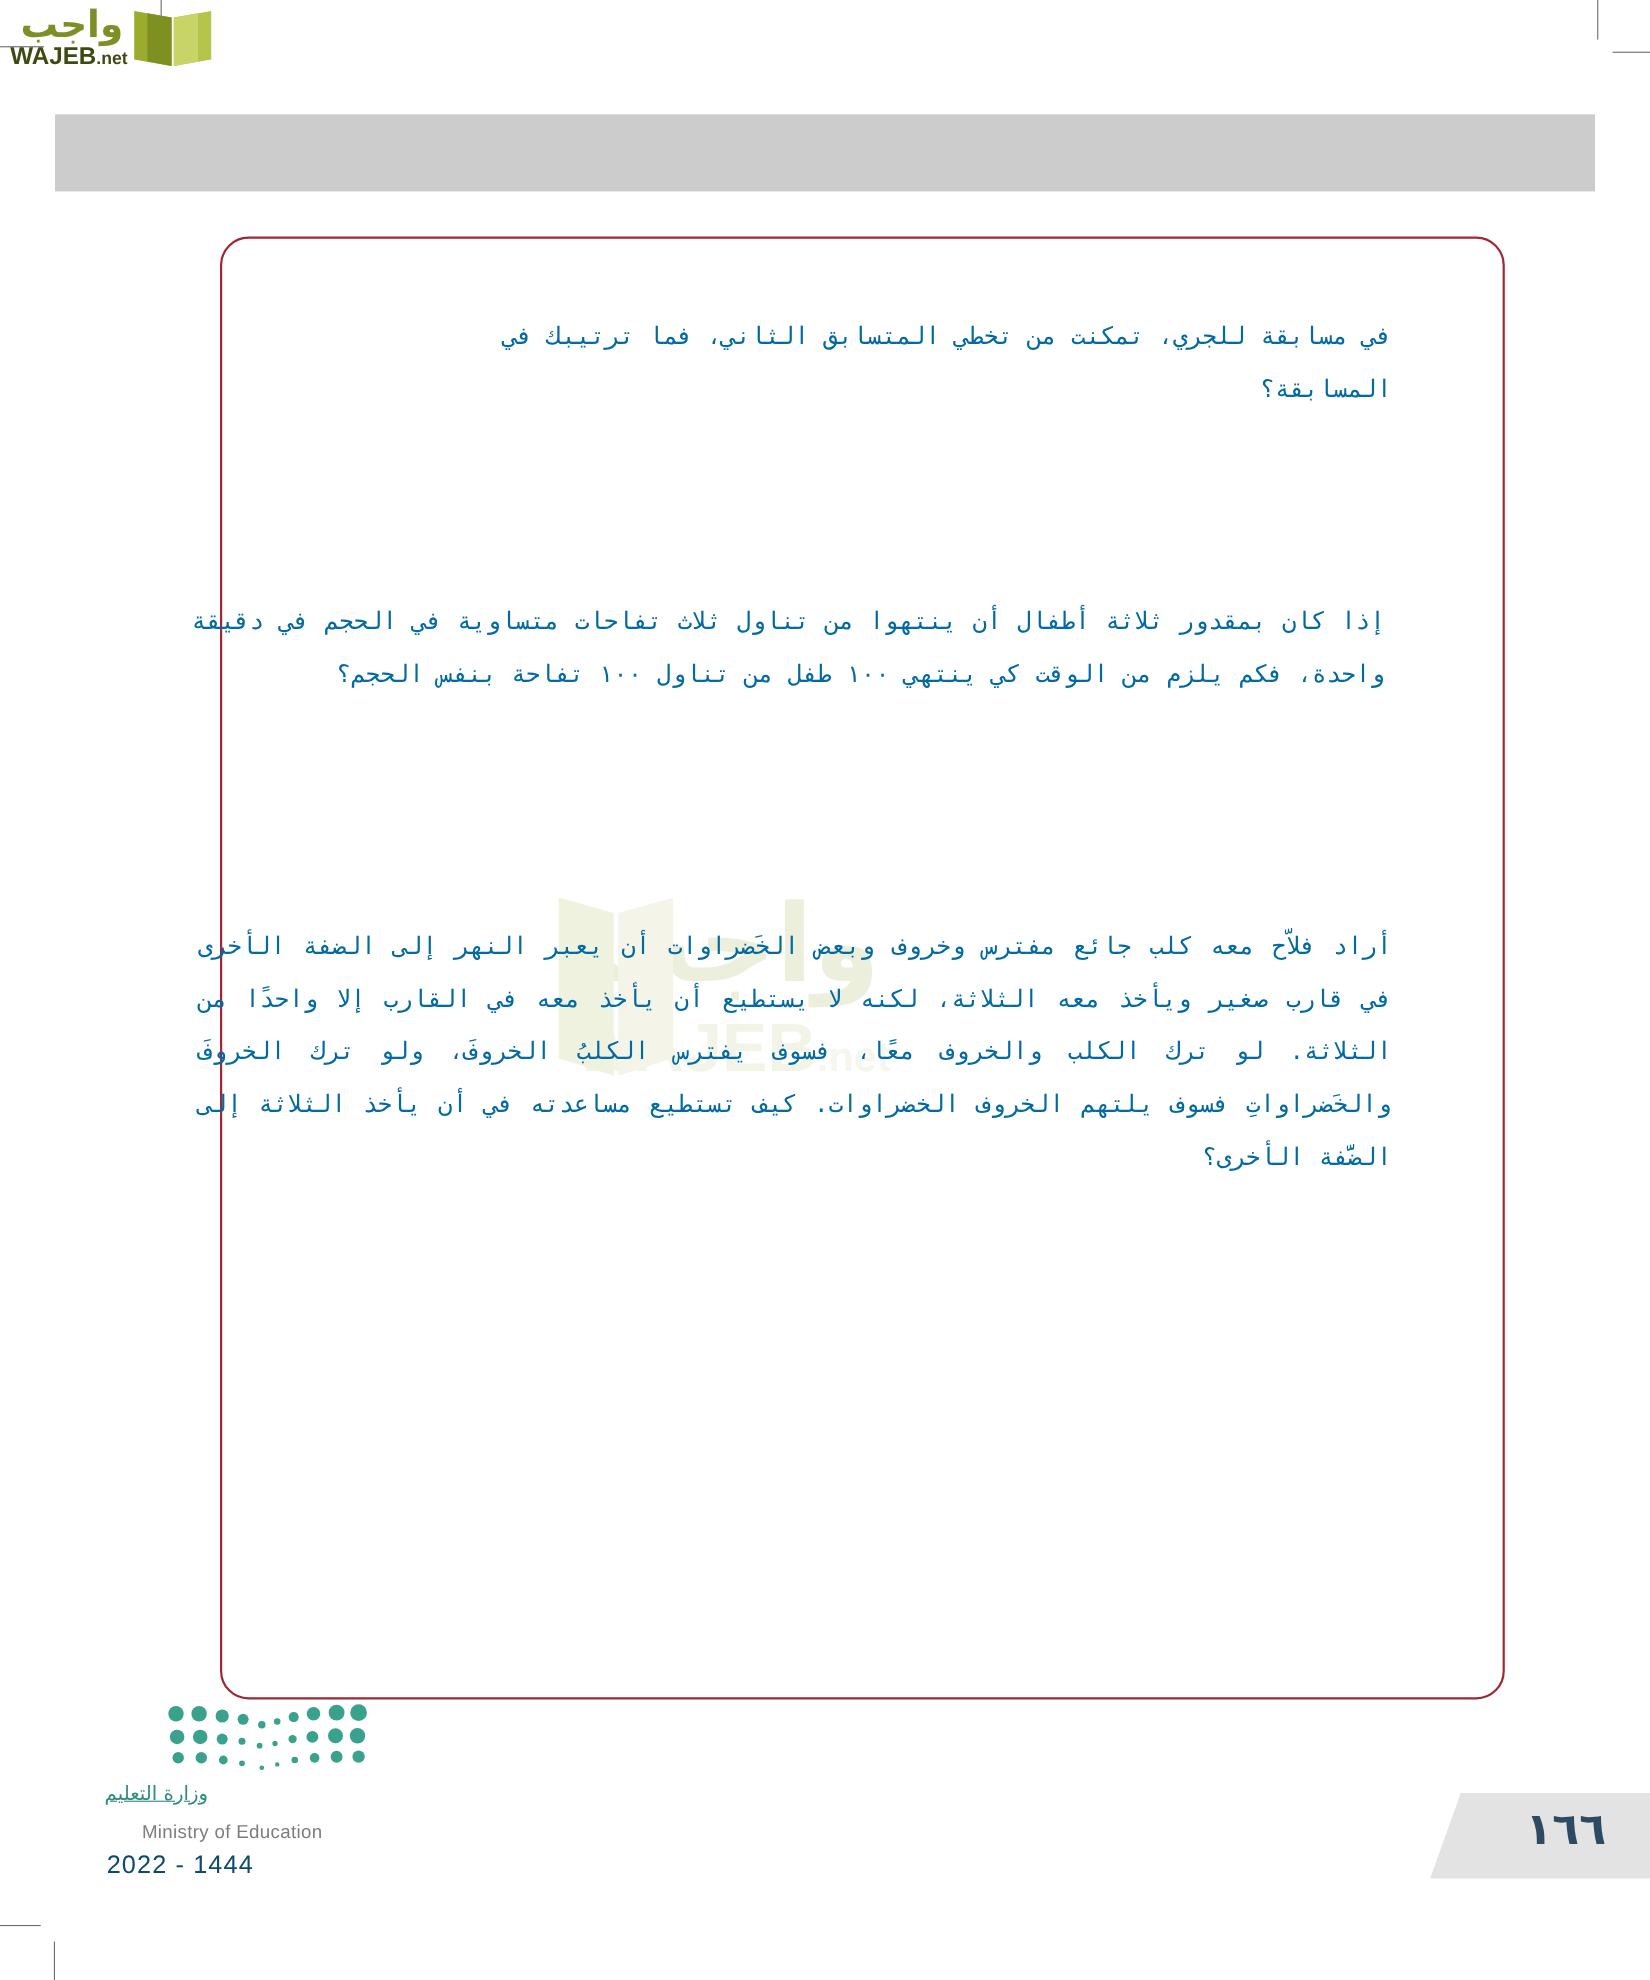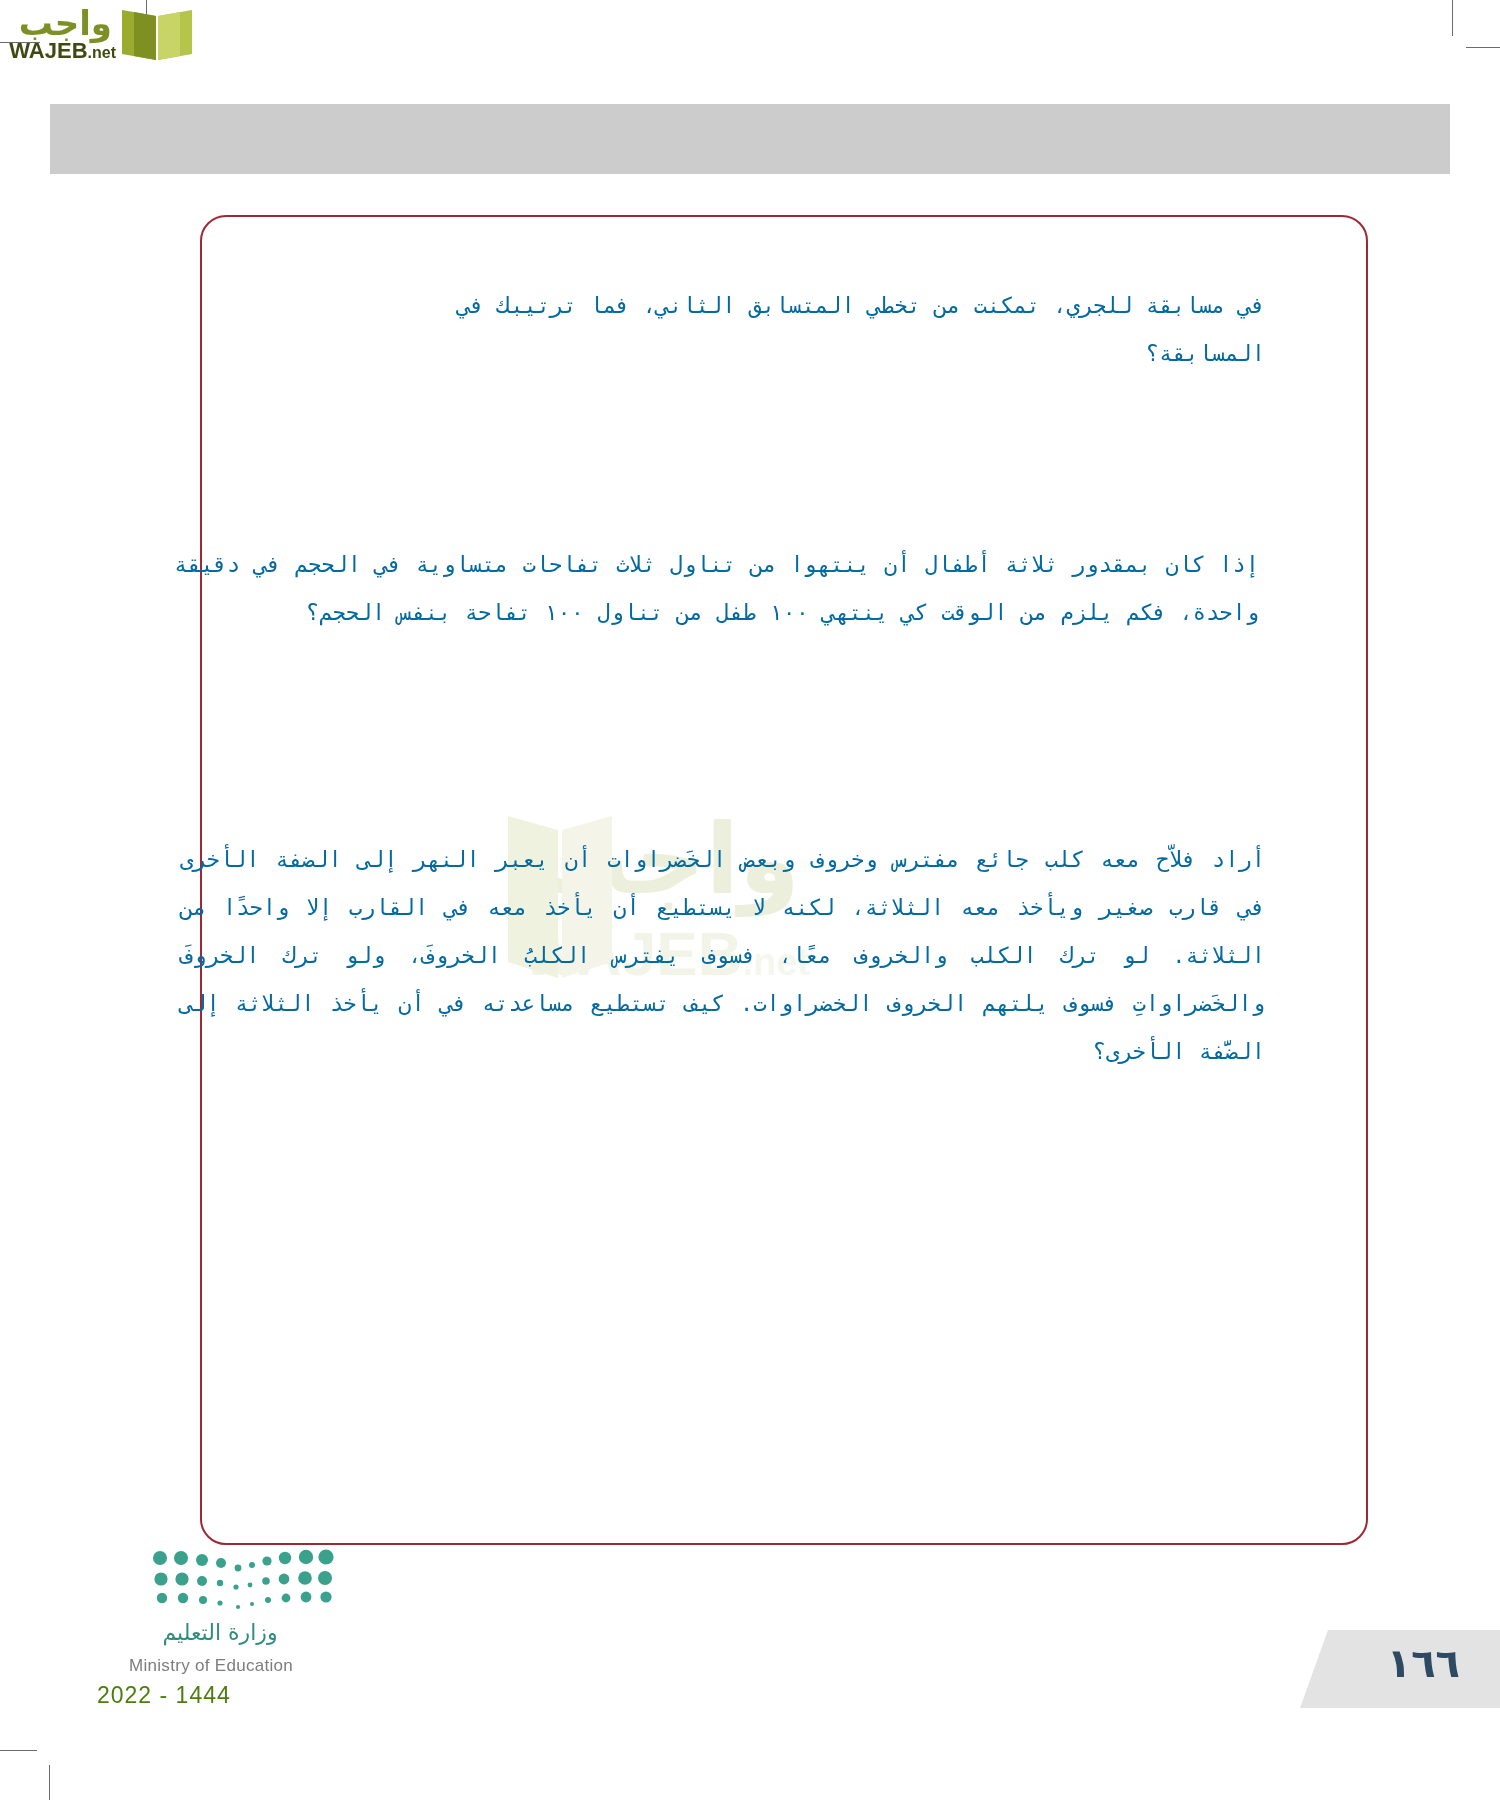--- a/index.html
+++ b/index.html
@@ -148,45 +148,46 @@
     width: 300px;
     height: 190px;
     direction: rtl;
   }
   .moe-dots { position: absolute; left: 55px; top: 0px; width: 185px; height: 62px; }
   .moe-ar {
     position: absolute;
     left: 0px;
     top: 72px;
     width: 250px;
-    text-align: center;
-    font-size: 22px;
+    text-align: left;
+    font-size: 18px;
     color: #2f8d7e;
     direction: rtl;
     letter-spacing: 1px;
     white-space: nowrap;
+    text-decoration: underline;
   }
   .moe-en {
     position: absolute;
     left: 2px;
     top: 108px;
     font-size: 17px;
     color: #7d7d7d;
     direction: ltr;
     font-family: "Liberation Sans", sans-serif;
     letter-spacing: 0.3px;
     white-space: nowrap;
     margin-left: 32px;
   }
   .moe-year {
     position: absolute;
     left: 2px;
     top: 134px;
     font-size: 23px;
-    color: #4d7c0f;
+    color: #0c4a6e;
     direction: ltr;
     font-family: "Liberation Sans", sans-serif;
     letter-spacing: 1px;
     white-space: nowrap;
   }
 
   
   .page-plate {
     position: absolute;
     left: 1300px;

